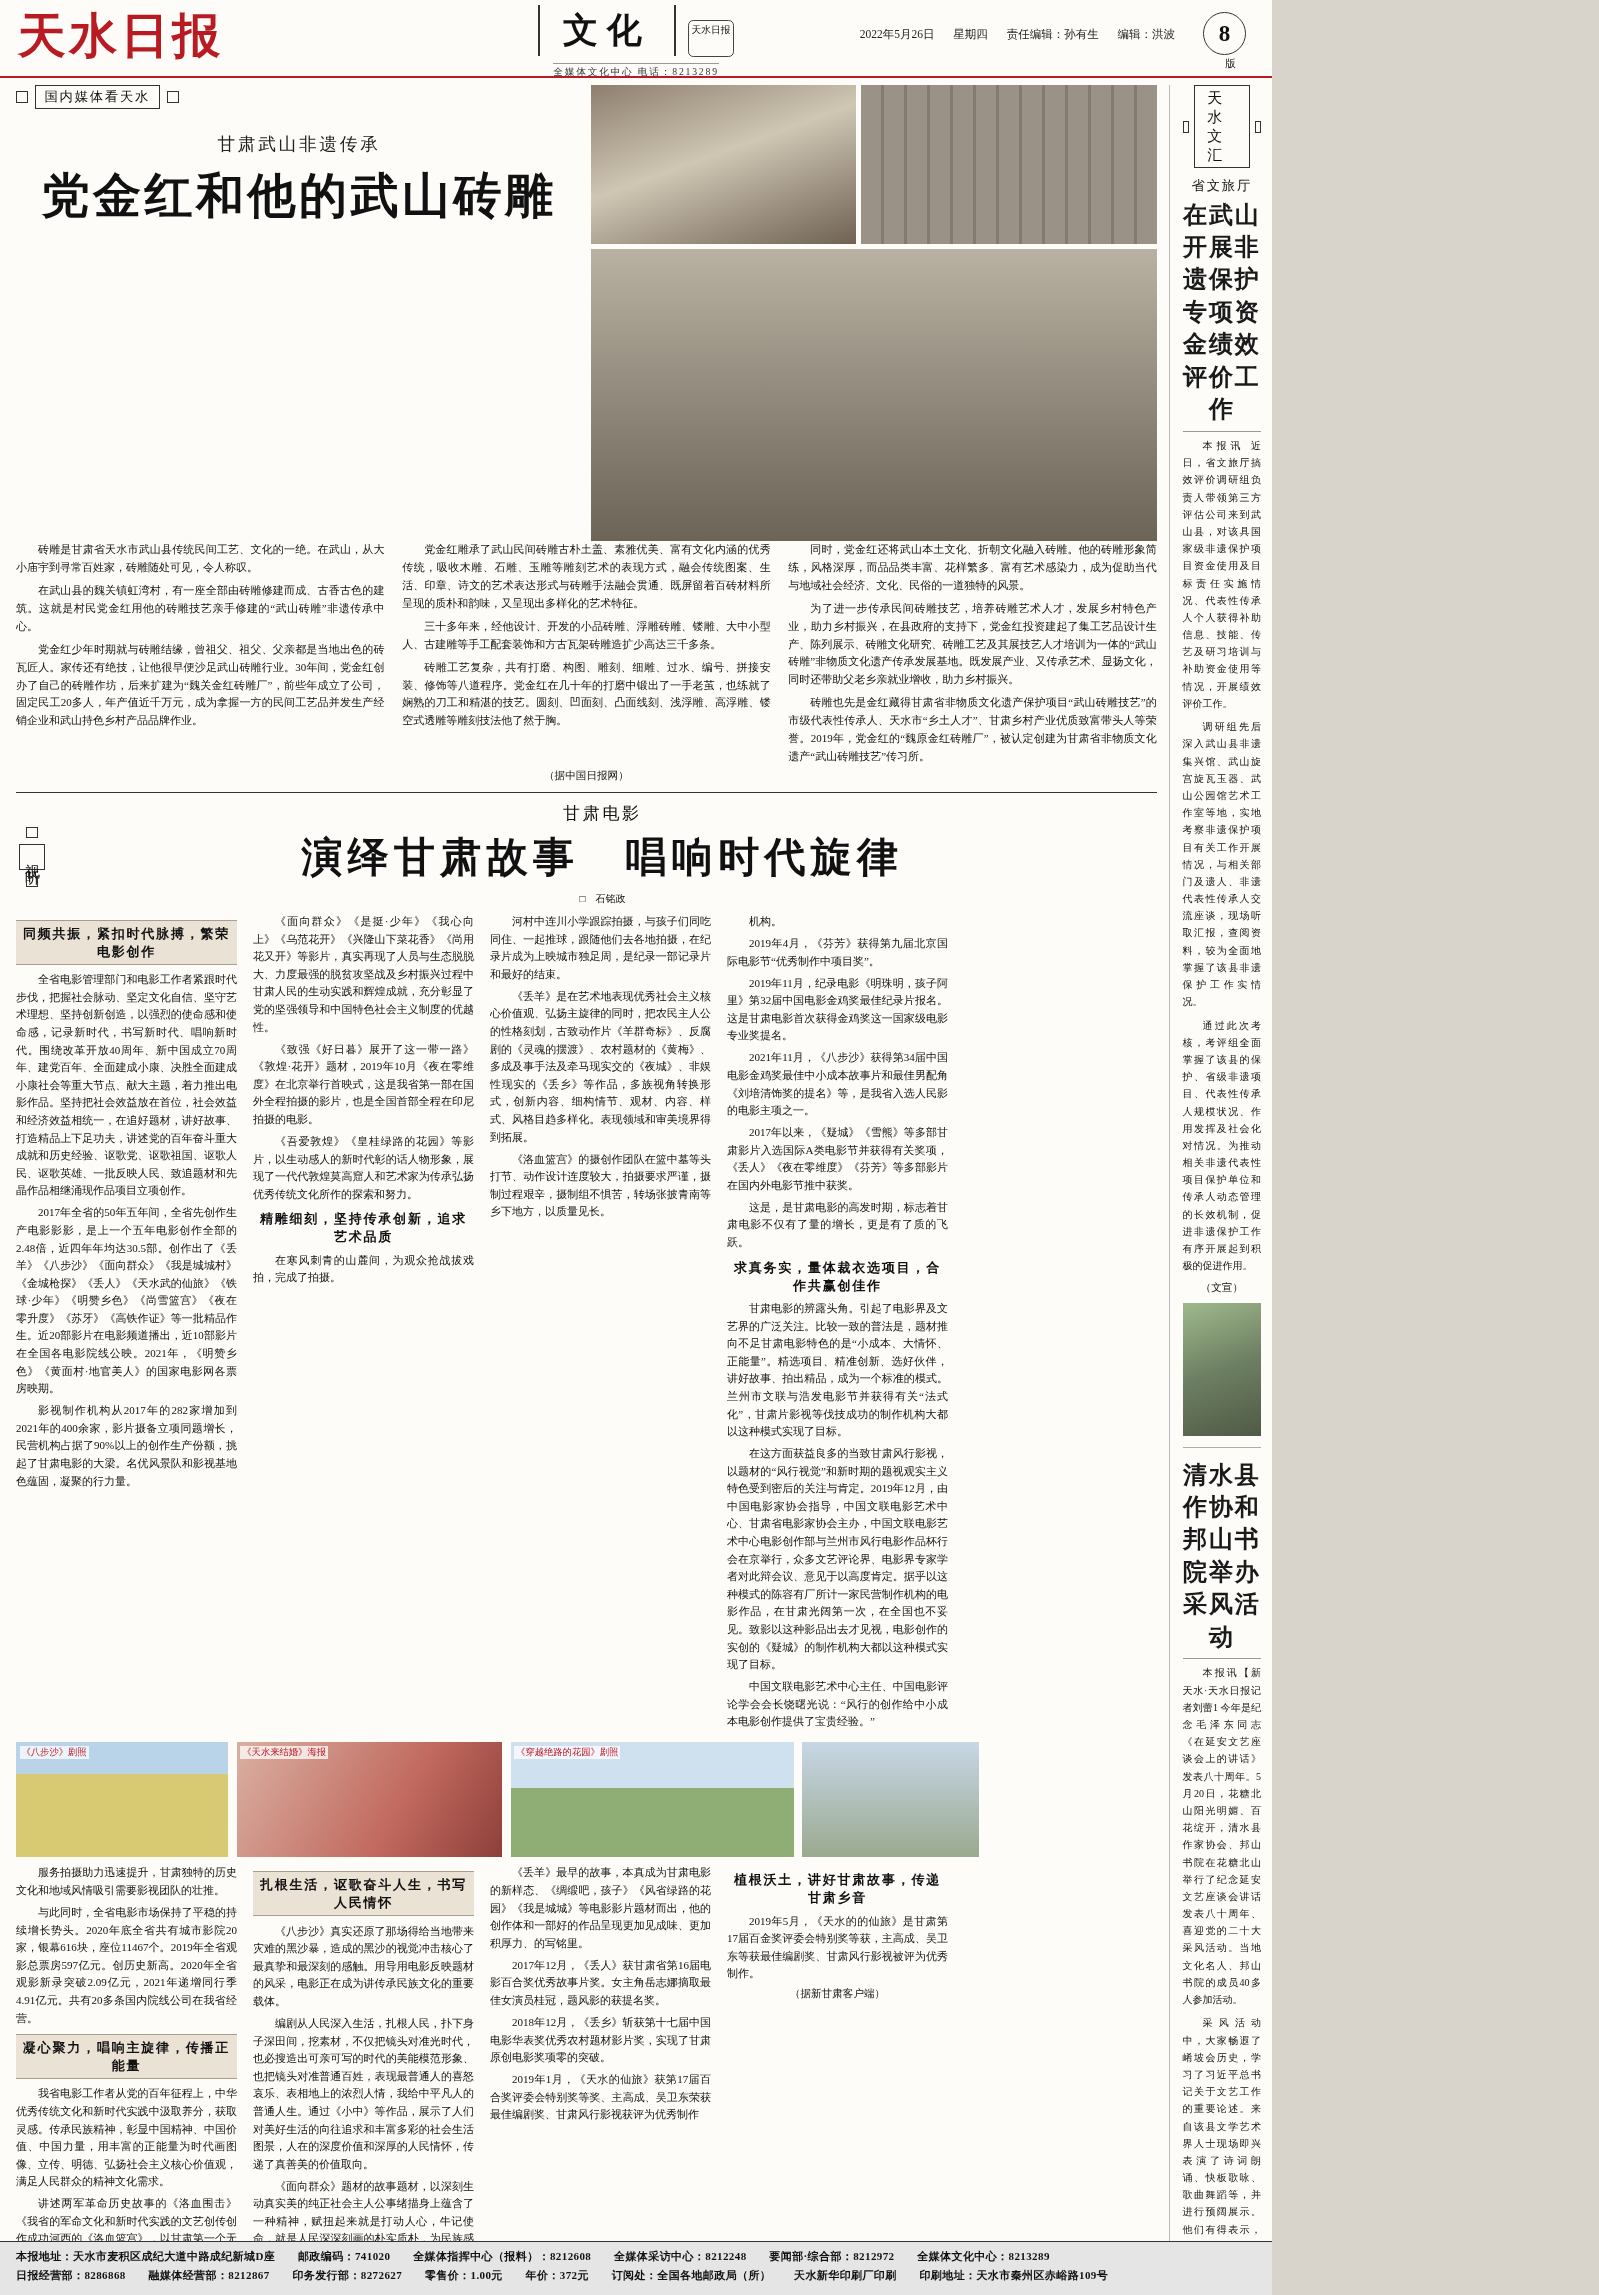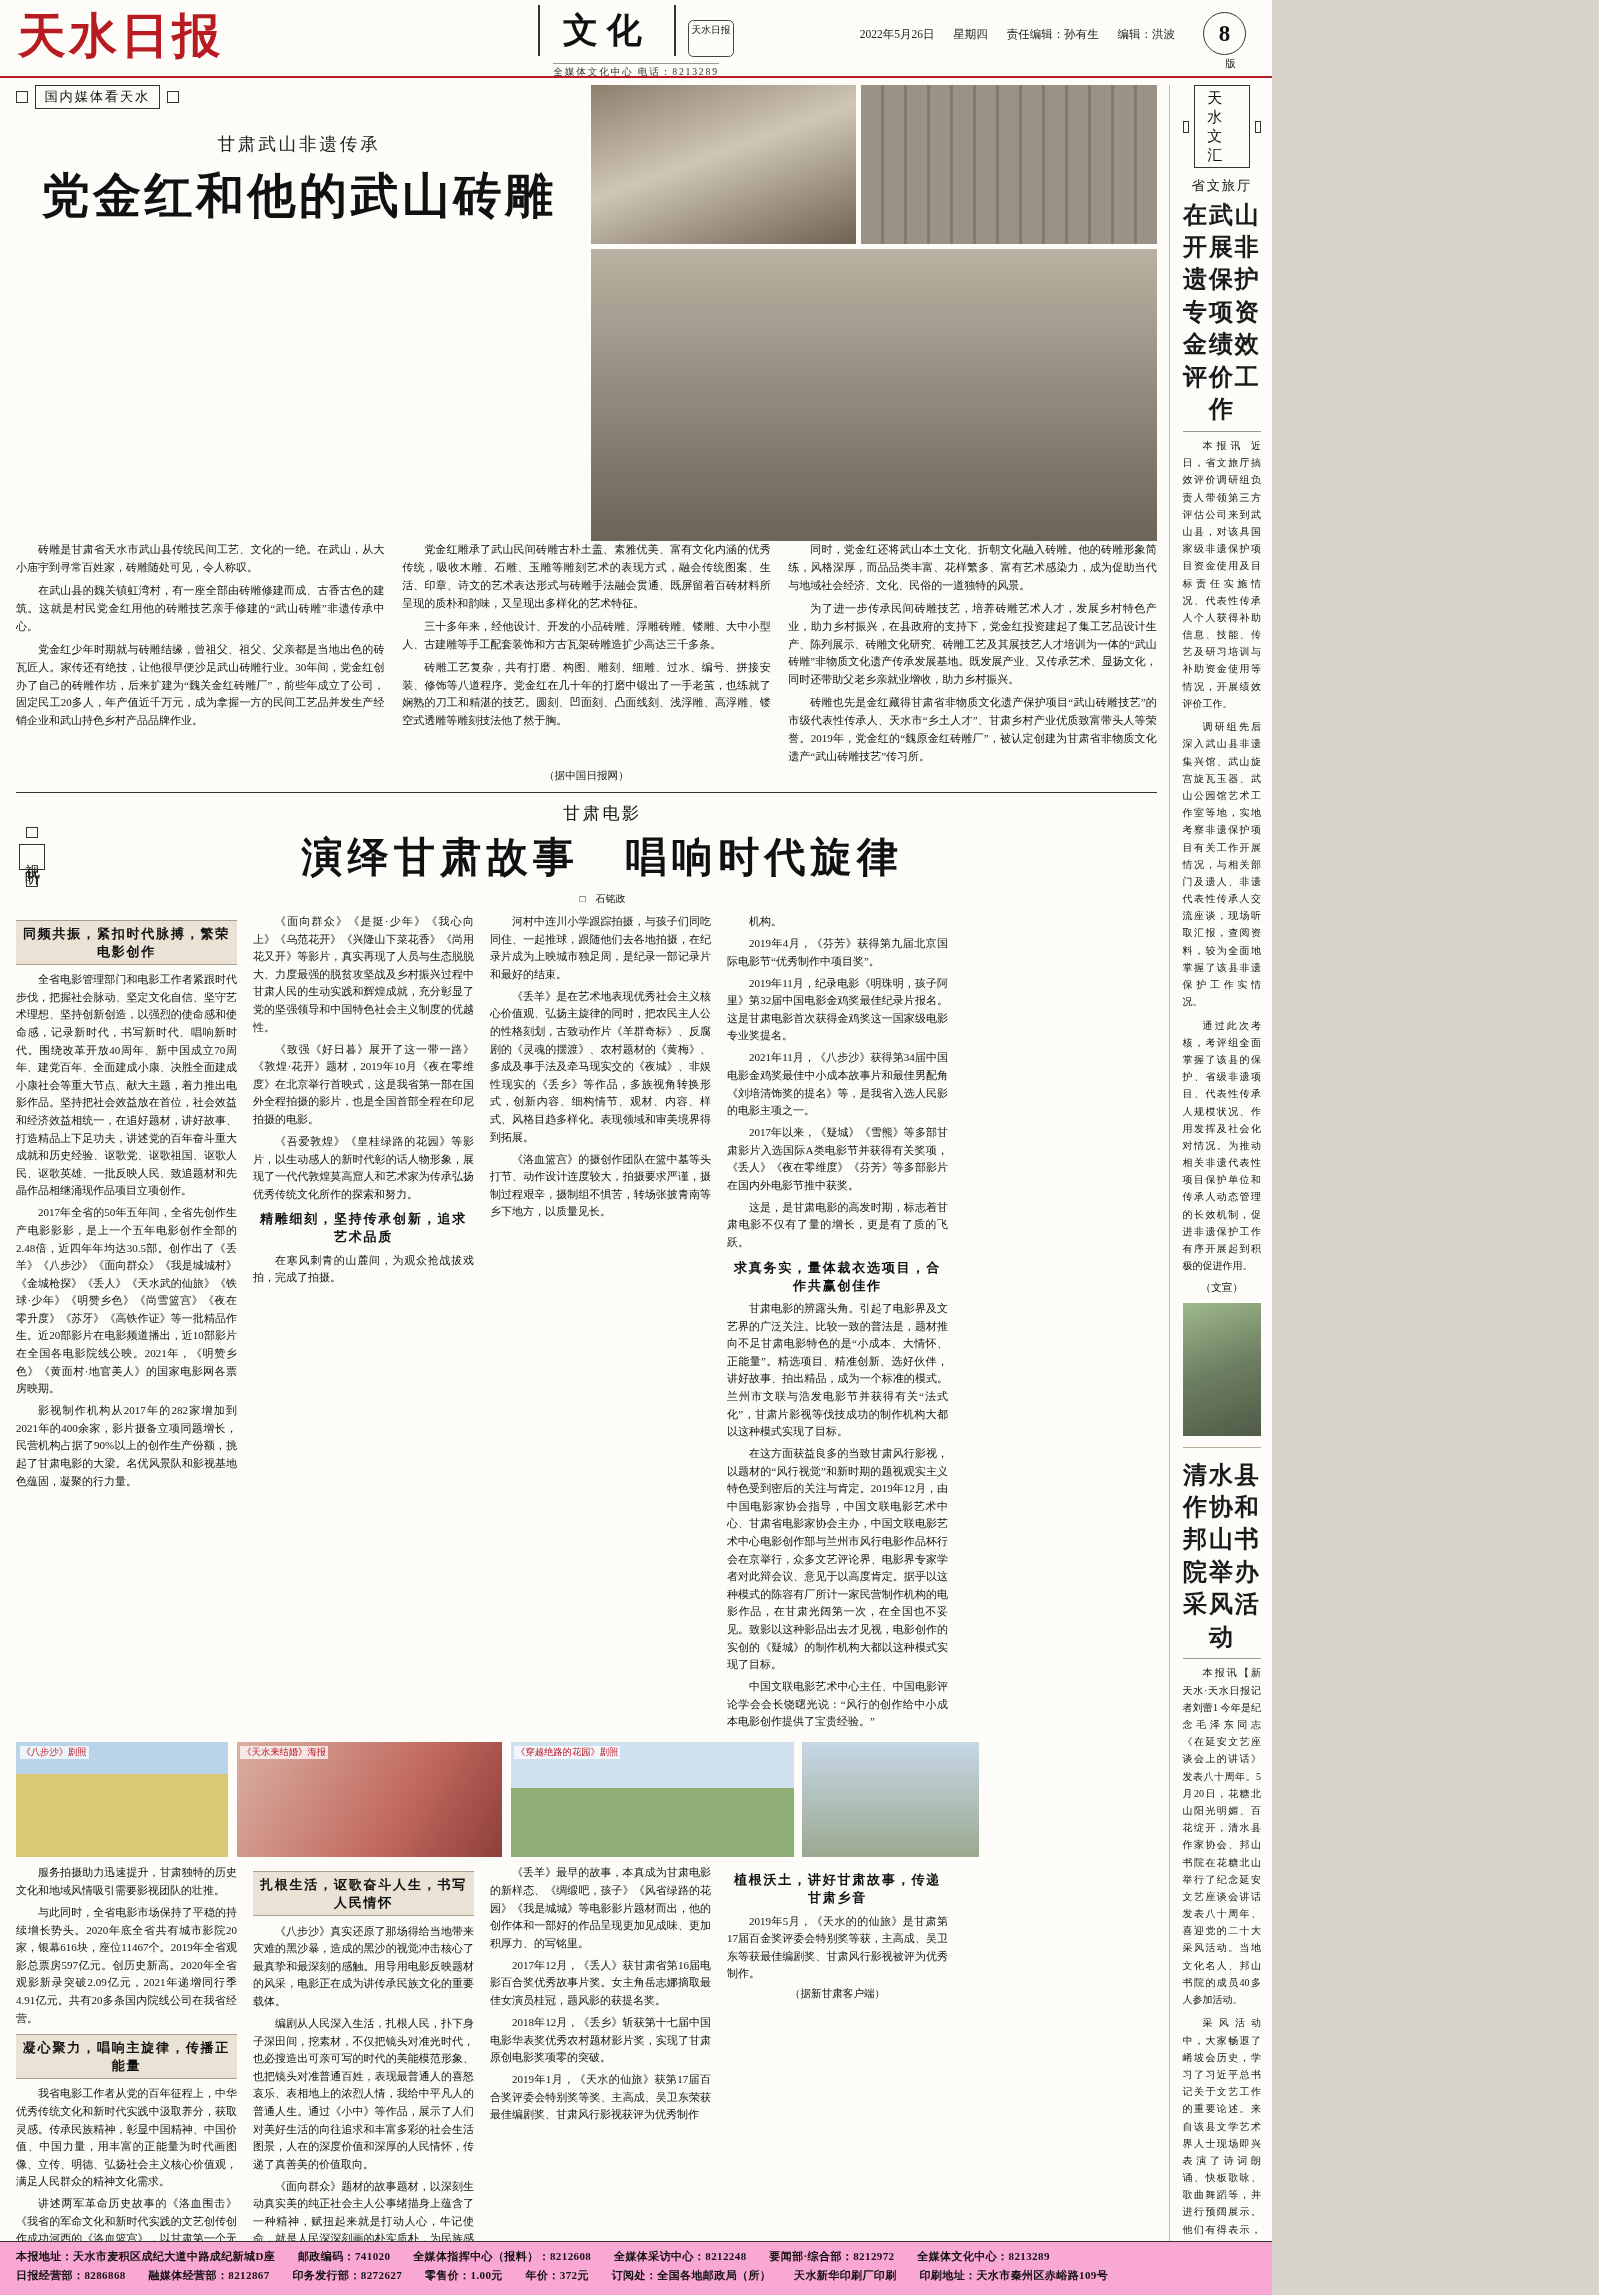--- a/index.html
+++ b/index.html
@@ -61,21 +61,21 @@
   
   .rt-head{display:flex;justify-content:flex-end;align-items:center;gap:5.3px;margin-bottom:8.8px;}
   .rt-title-box{border:1.3px solid #333;padding:2.7px 12.4px;font-size:15px;letter-spacing:2.7px;}
   .rt-art-title{font-size:24px;font-weight:bold;letter-spacing:1.8px;line-height:1.35;text-align:center;color:#1a1a1a;}
   .rt-kicker{text-align:center;font-size:13.3px;margin-bottom:3.5px;letter-spacing:1.8px;}
   .rt-body{font-size:10px;line-height:1.72;text-align:justify;}
   .rt-body p{margin:0 0 6.2px 0;text-indent:2em;}
   .rt-sep{border-top:1.8px solid #b5ac9c;margin:10.6px 0;}
 
   
-  .footer{position:absolute;left:0;bottom:0;width:100%;border-top:1.8px solid #333;font-size:11px;padding:7px 16px 8.8px 16px;box-sizing:border-box;background:#f9a8d4;}
+  .footer{position:absolute;left:0;bottom:0;width:100%;border-top:1.8px solid #333;font-size:11px;padding:7px 16px 8.8px 16px;box-sizing:border-box;background:#e5e5e5;}
   .footer div{margin-bottom:3.5px;letter-spacing:0.4px;}
   .footer .b{font-weight:bold;}
 
   
   .imgrow{display:flex;gap:8.8px;margin:7px 0;}
   .imgbox{position:relative;overflow:hidden;}
   .lbl{position:absolute;left:3.5px;top:3.5px;font-size:9.3px;color:#b12;background:rgba(255,255,255,.75);padding:0 2px;}
 </style>
 </head>
 <body>

